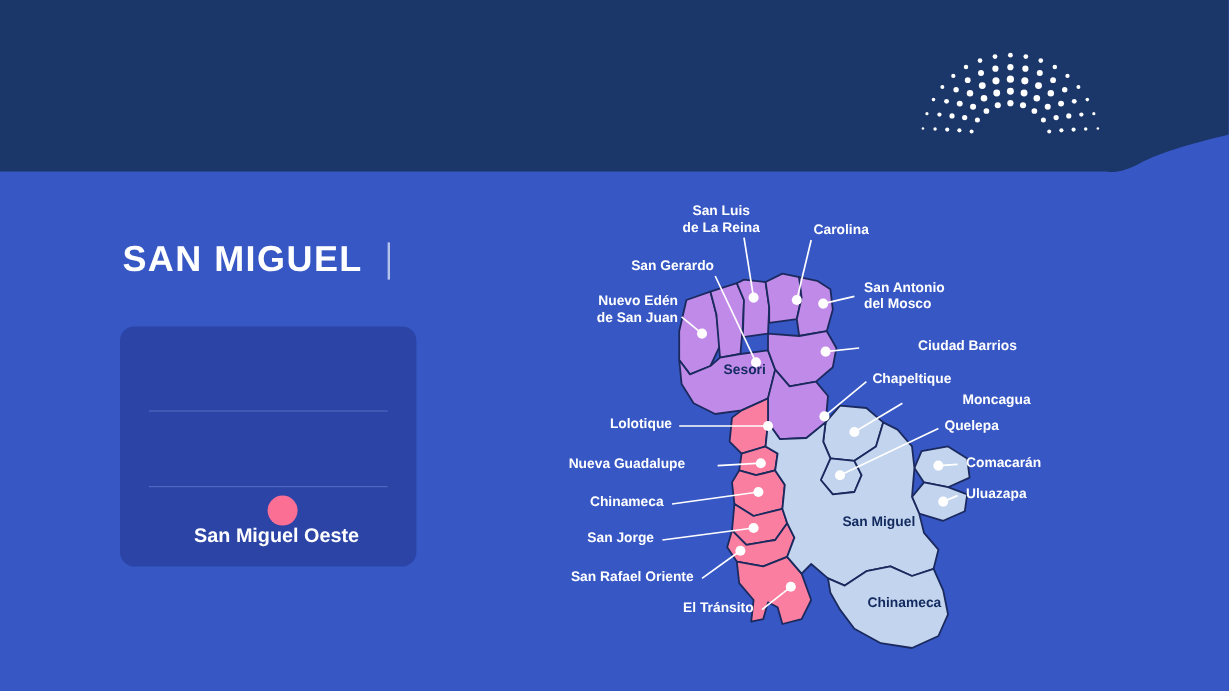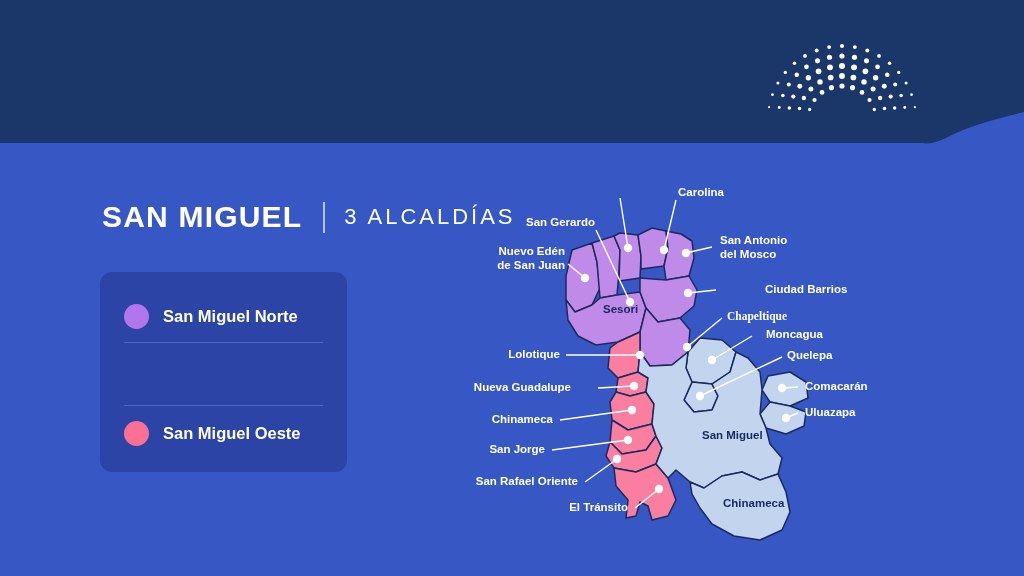--- a/index.html
+++ b/index.html
@@ -29,21 +29,21 @@
   }
 
   
   .legend{
     position:absolute;left:100px;top:272px;width:247px;height:200px;
     background:#2b44a6;border-radius:12px;
   }
   .legend-row{position:absolute;left:0;width:247px;display:flex;align-items:center;}
   .lr1{top:24px;height:40px;}
   .lr2{top:80px;height:46px;}
-  .lr3{top:141px;height:40px;}
+  .lr3{top:141px;height:40px;flex-direction:column;}
   .swatch{width:25px;height:25px;border-radius:50%;margin-left:24px;flex:0 0 25px;}
   .sw-purple{background:#b175ec;}
   .sw-pink{background:#fb6f95;}
   .sw-star{background:#c3d4ee;position:relative;}
   .sw-star svg{position:absolute;left:5px;top:5px;}
   .legend-txt{margin-left:14px;}
   .legend-label{color:#ffffff;font-size:16.5px;font-weight:bold;line-height:19px;white-space:nowrap;}
   .legend-sublabel{color:#cfd9f2;font-size:9.5px;font-weight:400;letter-spacing:1.25px;line-height:12px;margin-top:3px;white-space:nowrap;}
   .legend-sep{position:absolute;left:24px;width:199px;height:1px;background:#5e74c6;opacity:.75;}
   .ls1{top:70px;}
@@ -141,31 +141,24 @@
           <circle cx="144.09" cy="55.00" r="1.51"></circle>
           <circle cx="149.54" cy="66.69" r="1.32"></circle>
           <circle cx="152.88" cy="79.15" r="1.07"></circle>
         </g>
     </svg>
   </div>
 
   <div class="titlerow">
     <div class="title-main">SAN MIGUEL</div>
     <div class="title-div"></div>
-    <div class="title-sub">3 ALCALDÍAS</div>
   </div>
 
   <div class="legend">
 
-    <div class="legend-row lr1">
-      <div class="swatch sw-purple"></div>
-      <div class="legend-txt">
-        <div class="legend-label">San Miguel Norte</div>
-      </div>
-    </div>
 
     <div class="legend-sep ls1"></div>
 
 
     <div class="legend-sep ls2"></div>
 
     <div class="legend-row lr3">
       <div class="swatch sw-pink"></div>
       <div class="legend-txt">
         <div class="legend-label">San Miguel Oeste</div>
@@ -235,41 +228,45 @@
         <circle cx="640" cy="355" r="4.2"></circle>
         <circle cx="634" cy="386" r="4.2"></circle>
         <circle cx="632" cy="410" r="4.2"></circle>
         <circle cx="628" cy="440" r="4.2"></circle>
         <circle cx="617" cy="459" r="4.2"></circle>
         <circle cx="659" cy="489" r="4.2"></circle>
       </g>
     </svg>
 
     
+    <div class="maplabel c" style="left:546px;top:170px;width:110px;">
+      <div>San Luis</div>
+      <div>de La Reina</div>
+    </div>
     <div class="maplabel" style="left:678px;top:186px;text-align:center;">
       <div>Carolina</div>
     </div>
     <div class="maplabel r" style="left:465px;top:216px;width:130px;">
       <div>San Gerardo</div>
     </div>
     <div class="maplabel r" style="left:430px;top:245px;width:135px;">
       <div>Nuevo Edén</div>
       <div>de San Juan</div>
     </div>
     <div class="maplabel" style="left:720px;top:234px;">
       <div>San Antonio</div>
       <div>del Mosco</div>
     </div>
     <div class="maplabel" style="left:765px;top:283px;">
       <div>Ciudad Barrios</div>
     </div>
-    <div class="maplabel" style="left:727px;top:310px;font-family:Liberation Serif, serif;">
+    <div class="maplabel" style="left:727px;top:310px;">
       <div>Chapeltique</div>
     </div>
-    <div class="maplabel" style="left:721px;top:328px;padding-left:45px;">
+    <div class="maplabel" style="left:757px;top:328px;padding-left:45px;">
       <div>Moncagua</div>
     </div>
     <div class="maplabel" style="left:787px;top:349px;">
       <div>Quelepa</div>
     </div>
     <div class="maplabel" style="left:805px;top:380px;">
       <div>Comacarán</div>
     </div>
     <div class="maplabel" style="left:805px;top:406px;">
       <div>Uluazapa</div>

